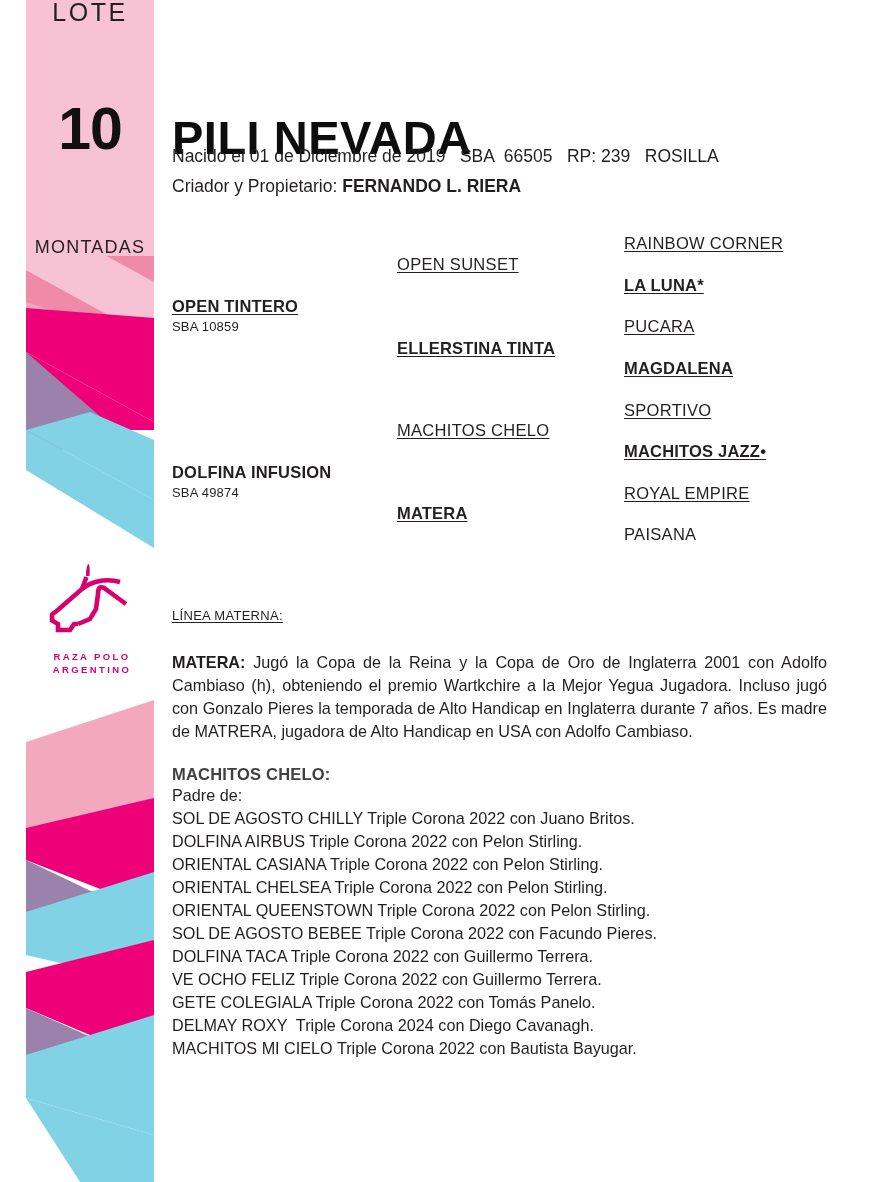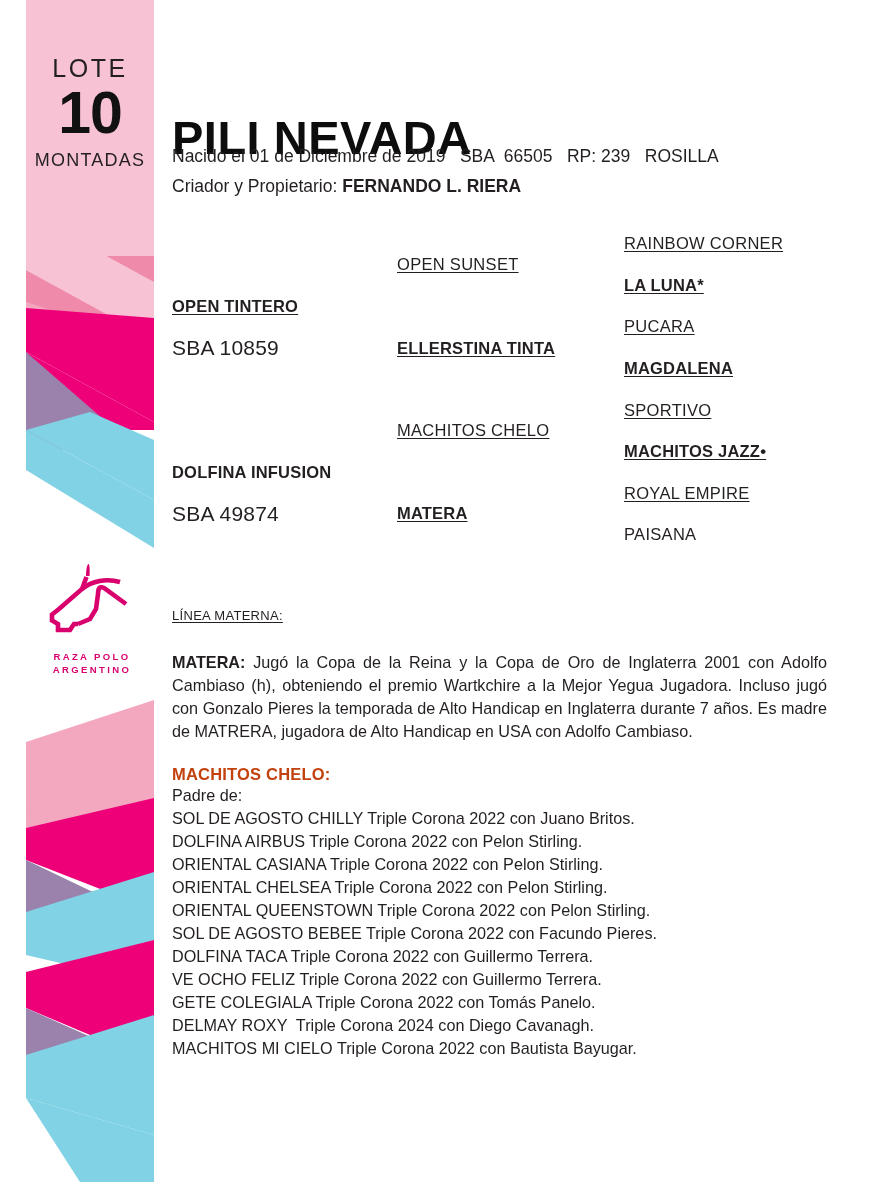--- a/index.html
+++ b/index.html
@@ -28,23 +28,22 @@
 
   #lot-block {
     position: absolute;
     left: 26px; top: 0;
     width: 128px;
     height: 256px;
     background: #F7C3D4;
     display: flex;
     flex-direction: column;
     align-items: center;
-    justify-content: flex-start;
+    justify-content: space-between;
     box-sizing: border-box;
-    padding-top: 56px;
   }
   #lot-label {
     font-size: 25px;
     letter-spacing: 2.5px;
     font-weight: 300;
     color: #231f20;
     line-height: 1;
   }
   #lot-number {
     font-size: 59px;
@@ -126,24 +125,24 @@
     color: #231f20;
     white-space: nowrap;
   }
   .ped .nm { display: inline-block; }
   .ped.bold .nm { font-weight: 700; letter-spacing: 0.2px; }
   .ped.light .nm { font-weight: 300; letter-spacing: 0.3px; }
   .ped.ul .nm { text-decoration: underline; text-underline-offset: 2px; }
   .ped .reg {
     display: block;
     font-weight: 300;
-    font-size: 21px;
+    font-size: 13px;
     letter-spacing: 0.2px;
     text-decoration: none;
-    margin-top: 18px;
+    margin-top: 2px;
   }
   .c1 { left: 0px; }
   .c2 { left: 225px; }
   .c3 { left: 452px; }
 
   
   #maternal { position: absolute; left: 0; top: 608px; width: 660px; }
   #maternal-heading {
     font-size: 13px;
     font-weight: 400;
@@ -160,21 +159,21 @@
     color: #231f20;
     text-align: justify;
     width: 655px;
   }
   #matera-para b { font-weight: 700; }
 
   #chelo-section { margin-top: 22px; }
   #chelo-heading {
     font-size: 16.5px;
     font-weight: 700;
-    color: #c2410c;
+    color: #404040;
     letter-spacing: 0.2px;
   }
   #chelo-subheading {
     font-size: 16.2px;
     font-weight: 300;
     color: #231f20;
     line-height: 1.42;
   }
   #chelo-list {
     list-style: none;

